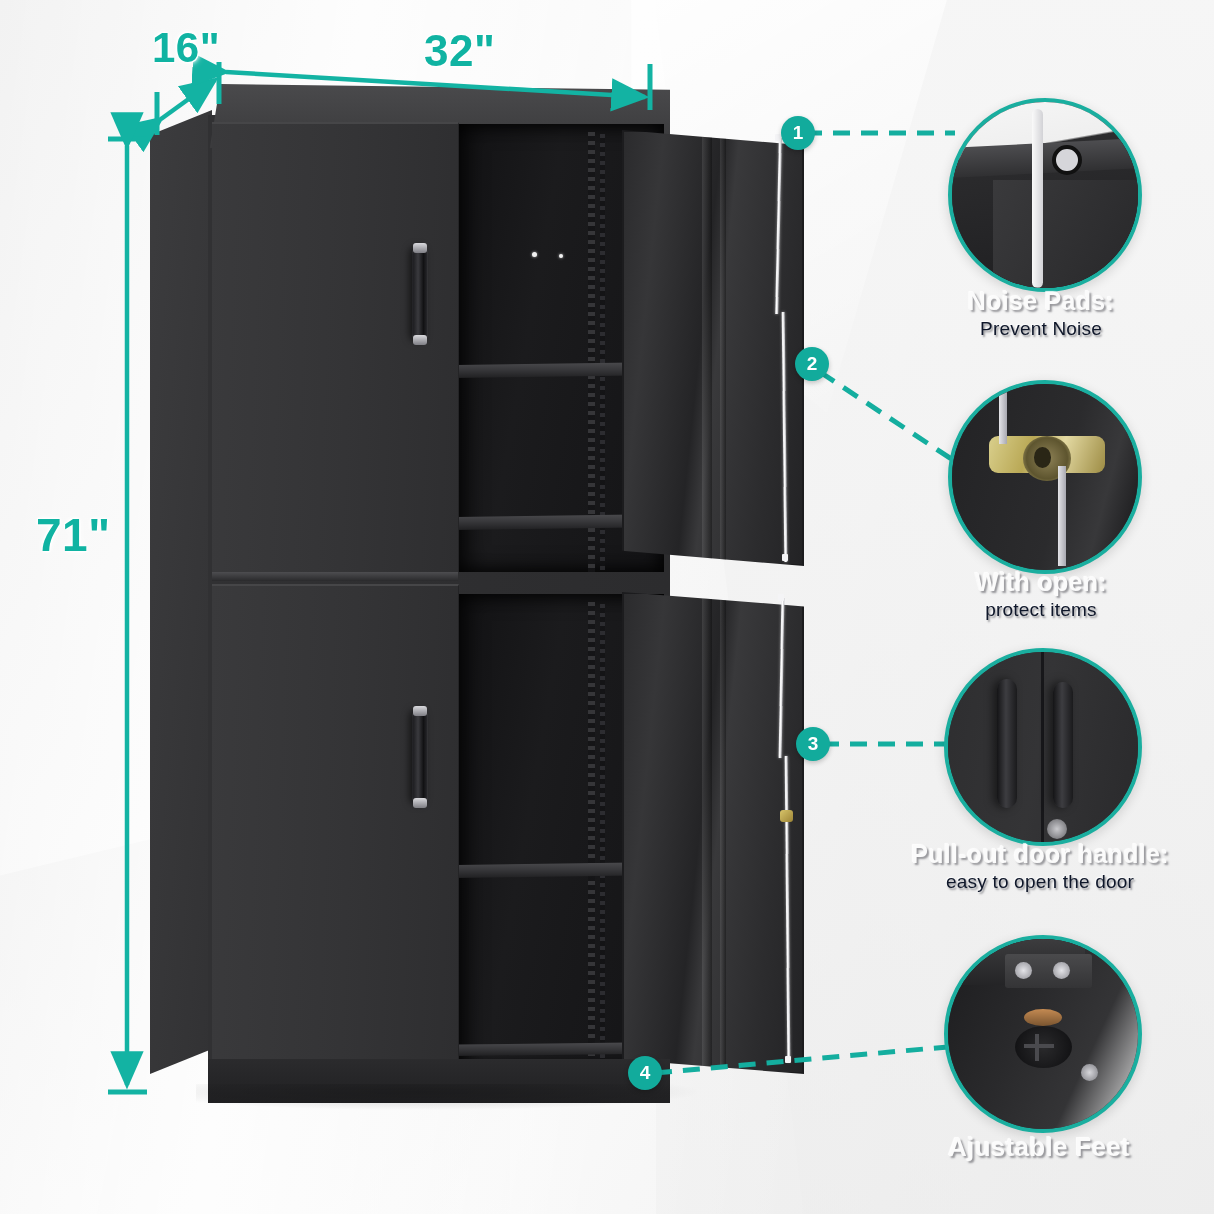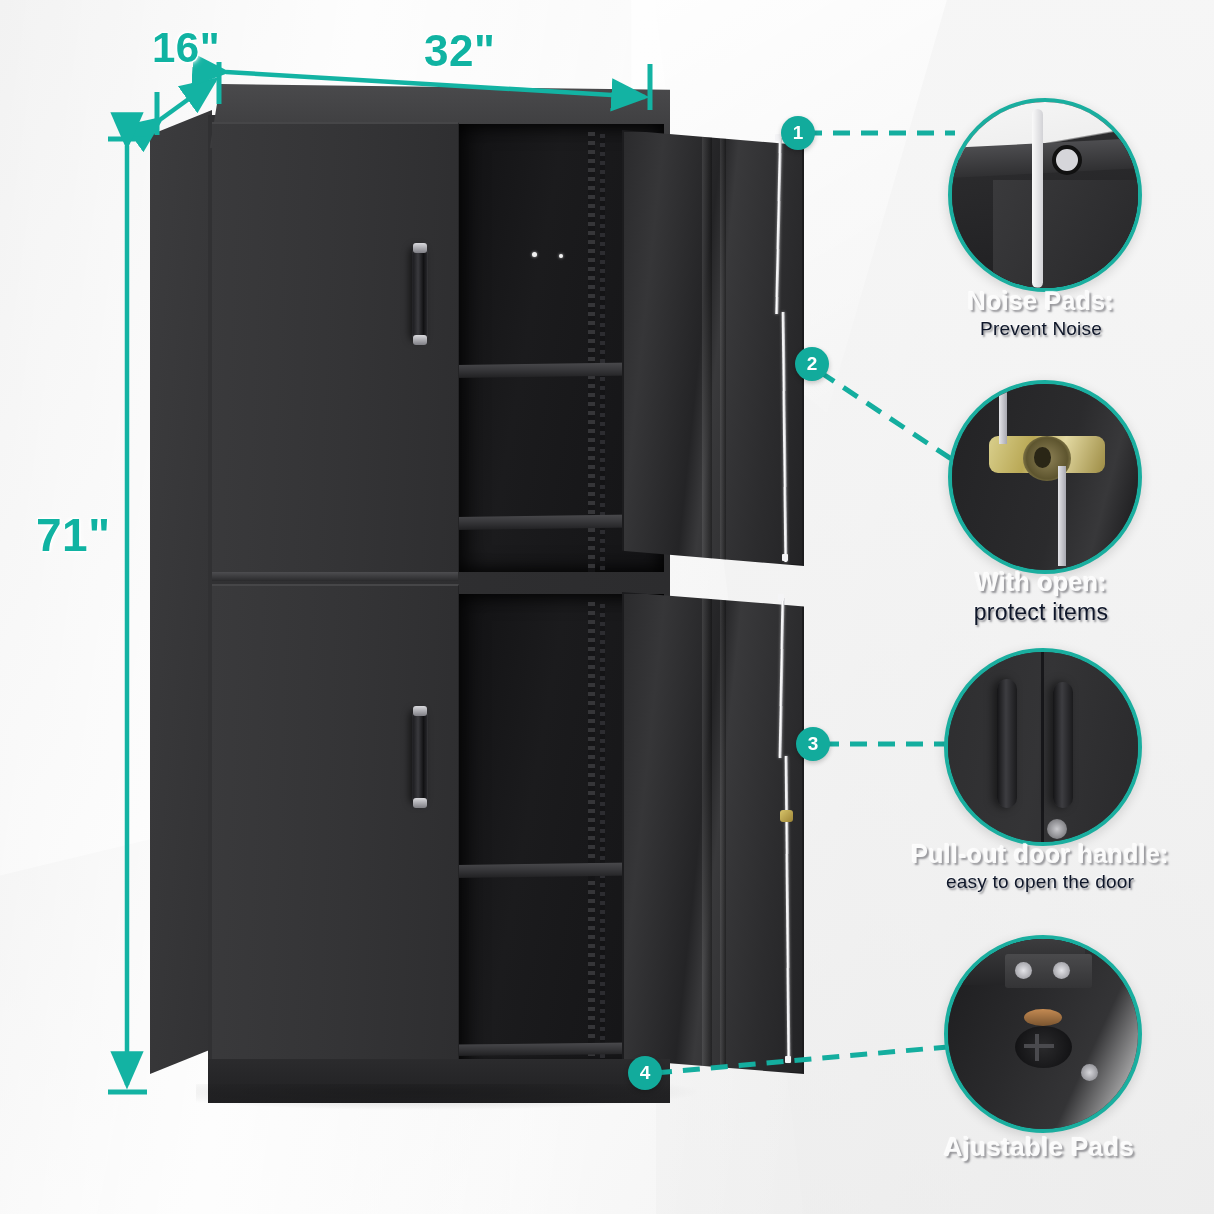--- a/index.html
+++ b/index.html
@@ -236,21 +236,21 @@
     <div style="position:absolute;left:38%;top:28%;width:26%;height:24%;border-radius:50%;
                 background:radial-gradient(circle,#8e8256,#5e552f 62%,#c4b876);"></div>
     <div style="position:absolute;left:44%;top:34%;width:9%;height:11%;border-radius:50%;background:#2a2616;"></div>
     <div style="position:absolute;left:25%;top:2%;width:8px;height:30%;
                 background:linear-gradient(90deg,#e4e4e8,#a8a8b0);"></div>
     <div style="position:absolute;left:57%;top:44%;width:8px;height:54%;
                 background:linear-gradient(90deg,#e4e4e8,#a8a8b0);"></div>
   </div>
   <div class="cap" style="left:948px;top:568px;width:186px;">
     <div class="cap-t" style="font-size:25px;">With open:</div>
-    <div class="cap-s" style="font-size:23px;margin-top:2px;">protect items</div>
+    <div class="cap-s" style="font-size:19px;margin-top:2px;">protect items</div>
   </div>
 
   <div class="photo" style="left:944px;top:648px;width:190px;height:190px;">
     <div class="p-bg" style="background:linear-gradient(100deg,#2e2e30,#343436 48%,#2a2a2c);"></div>
     <div style="position:absolute;left:49%;top:0;width:3px;height:100%;background:#17171a;"></div>
     <div style="position:absolute;left:26%;top:14%;width:20px;height:68%;border-radius:10px;
                 background:linear-gradient(90deg,#141416,#3d3d41 45%,#1a1a1c);
                 box-shadow:-4px 0 9px rgba(0,0,0,.5);"></div>
     <div style="position:absolute;left:55%;top:16%;width:20px;height:66%;border-radius:10px;
                 background:linear-gradient(90deg,#141416,#3d3d41 45%,#1a1a1c);
@@ -276,17 +276,17 @@
     <div style="position:absolute;left:40%;top:37%;width:20%;height:9%;border-radius:50%;
                 background:linear-gradient(180deg,#c48a52,#7a5530);"></div>
     <div style="position:absolute;left:35%;top:46%;width:30%;height:22%;border-radius:50%;
                 background:radial-gradient(circle,#2a2a2c,#0d0d0f);"></div>
     <div style="position:absolute;left:46%;top:50%;width:4px;height:14%;background:#4a4a4e;"></div>
     <div style="position:absolute;left:40%;top:55%;width:16%;height:4px;background:#4a4a4e;"></div>
     <div style="position:absolute;left:70%;top:66%;width:17px;height:17px;border-radius:50%;
                 background:radial-gradient(circle,#d6d6da,#7d7d83);"></div>
   </div>
   <div class="cap" style="left:906px;top:1132px;width:266px;">
-    <div class="cap-t" style="font-size:26px;">Ajustable Pads</div>
+    <div class="cap-t" style="font-size:26px;">Ajustable Feet</div>
     <div class="cap-s" style="font-size:19px;margin-top:2px;"></div>
   </div>
 
 </div>
 
 </body></html>

